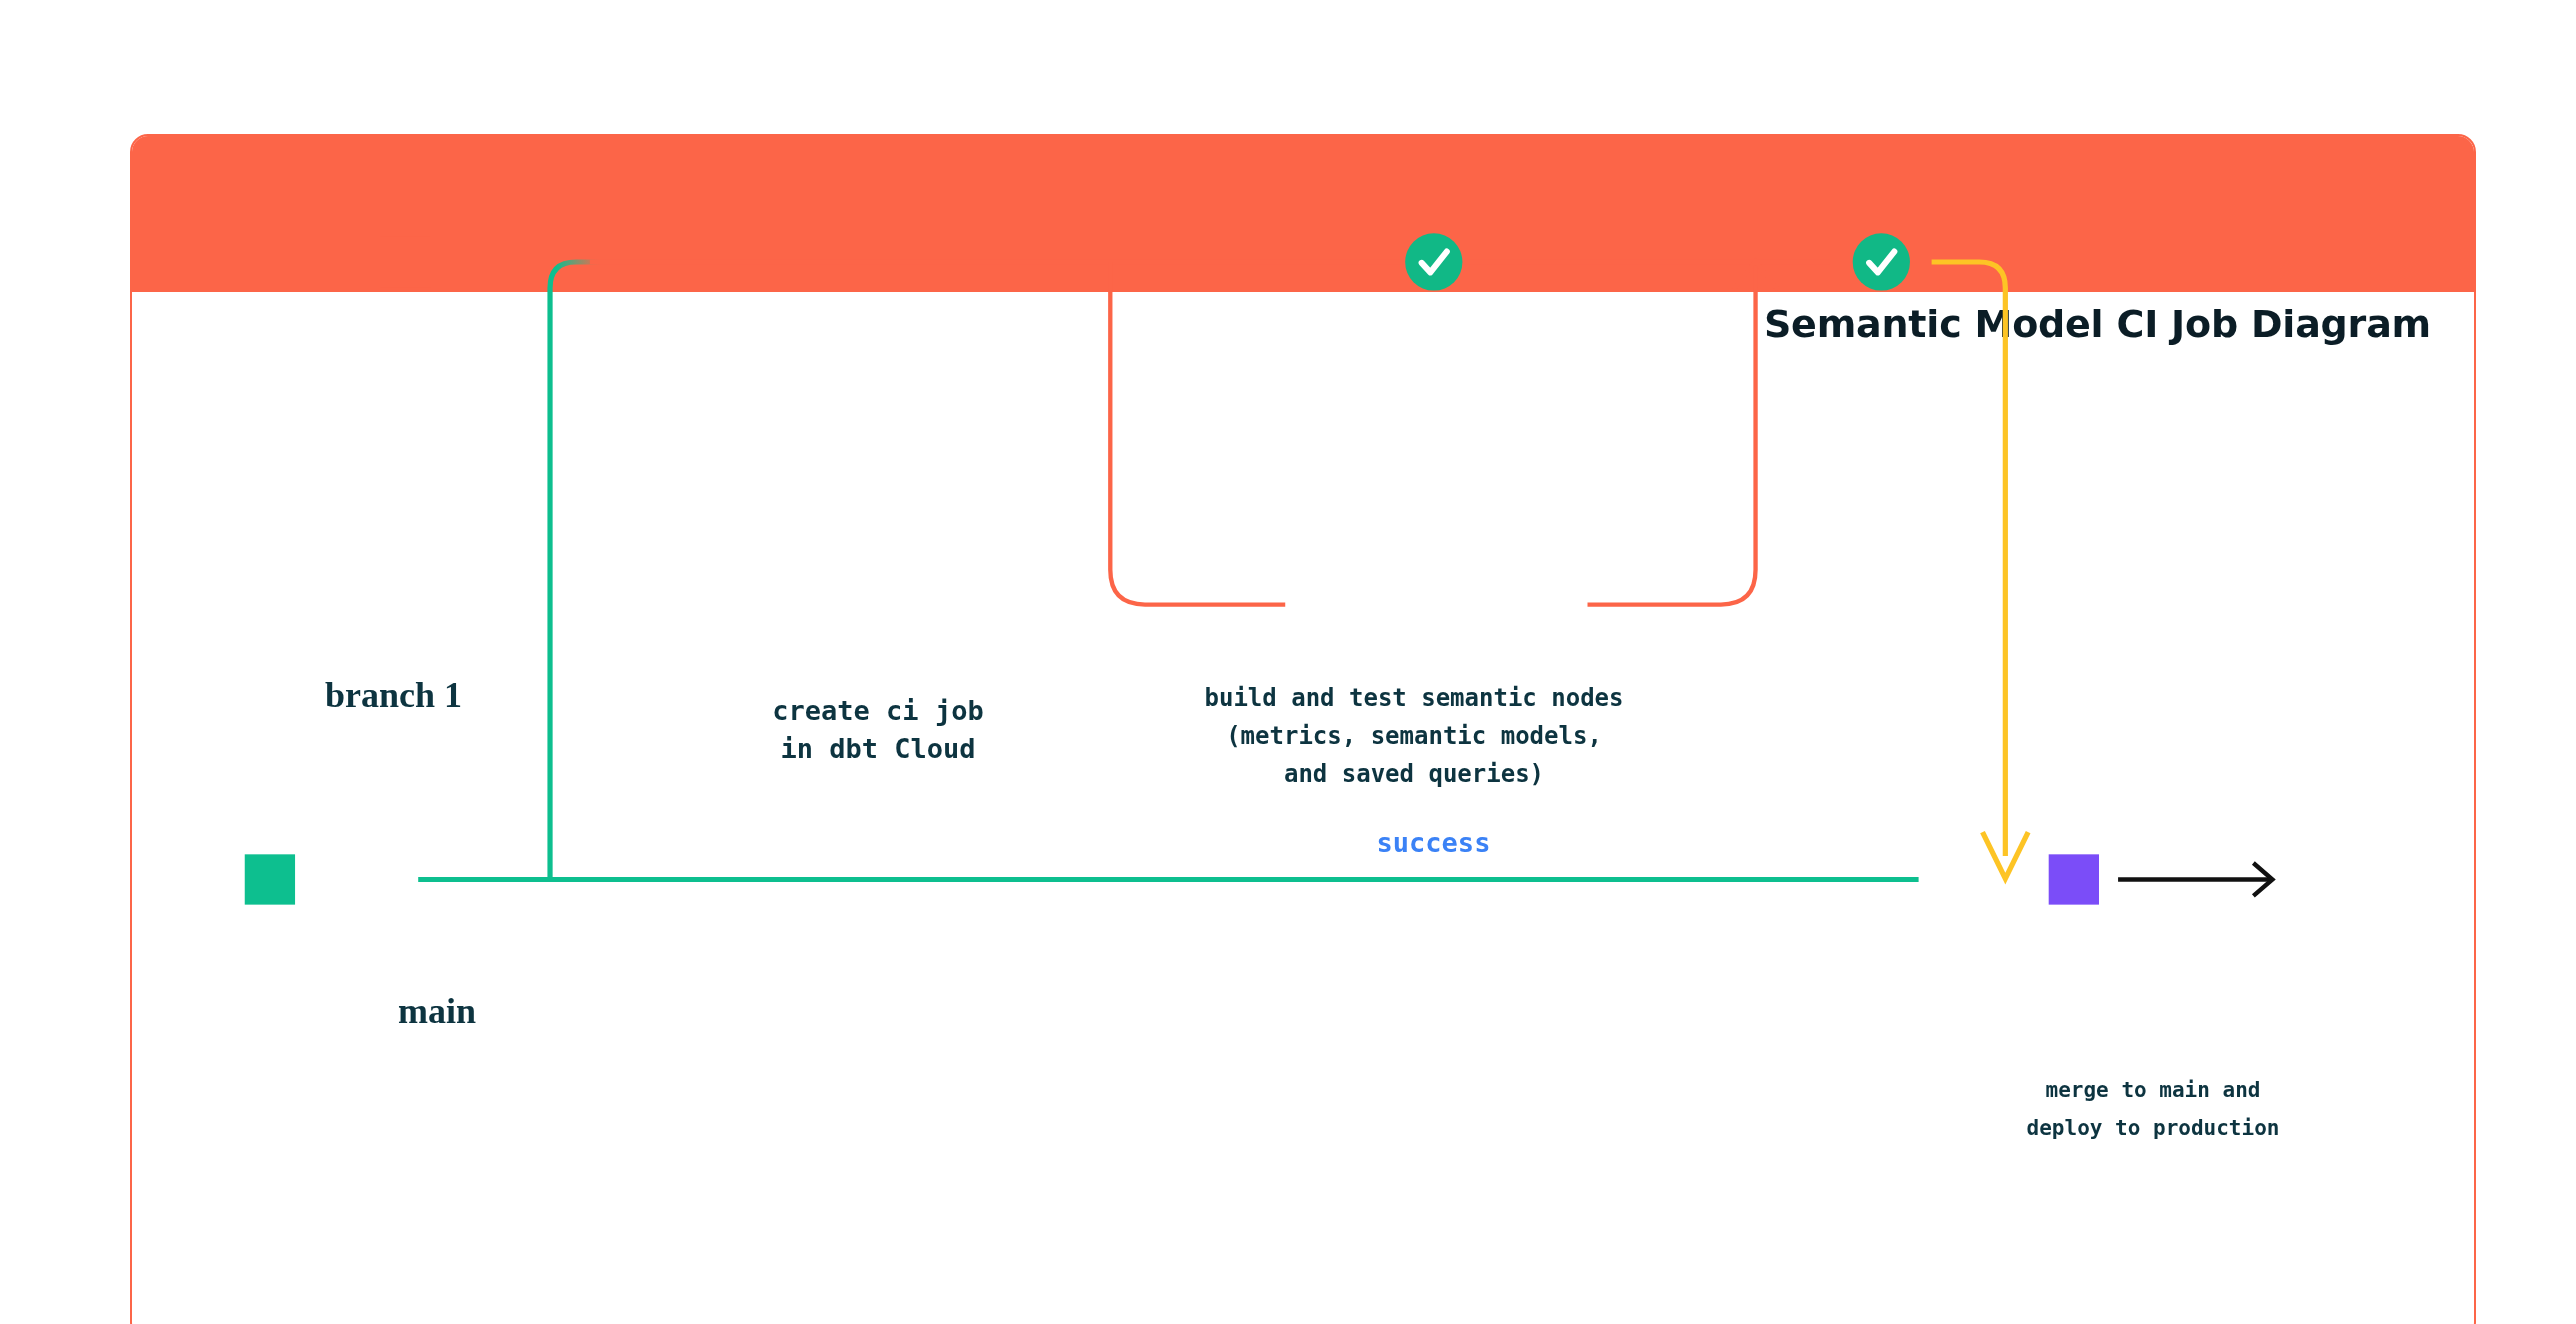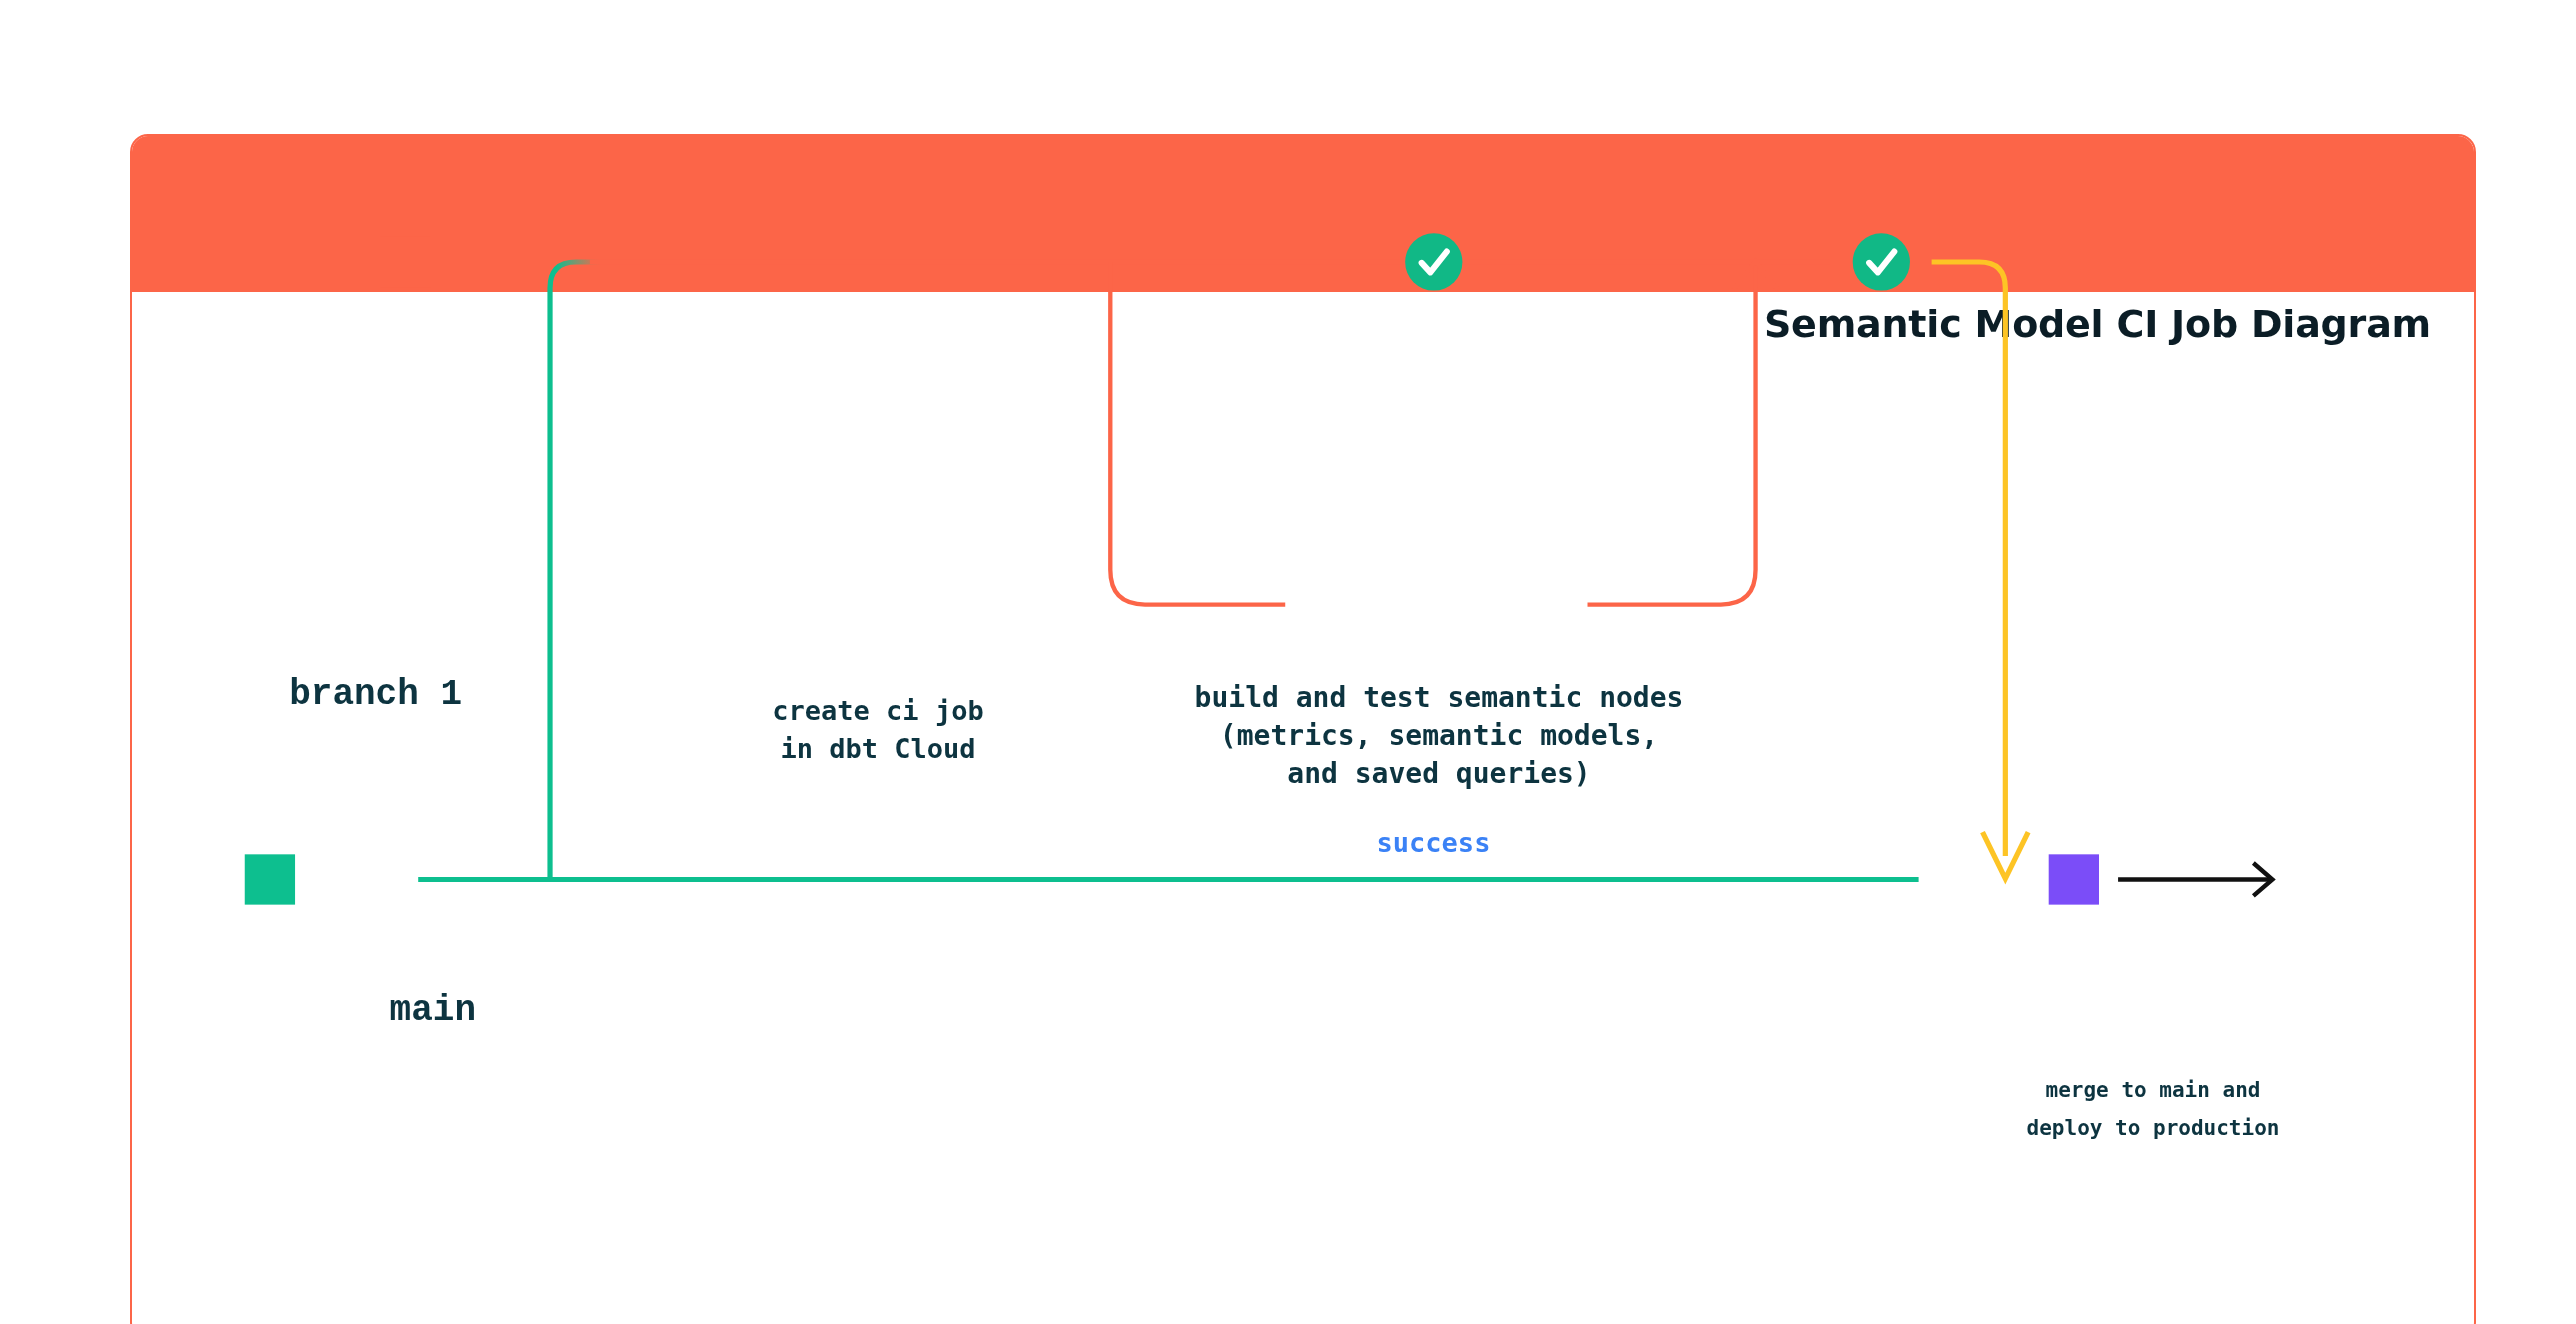--- a/index.html
+++ b/index.html
@@ -81,21 +81,21 @@
     font-family: "DejaVu Sans Mono", monospace;
     font-weight: 700;
     color: #0d3440;
     text-align: center;
     line-height: 38px;
     white-space: pre-line;
   }
 
   .branch-name {
     position: absolute;
-    font-family: Liberation Mono, monospace;
+    font-family: Liberation Serif, serif;
     font-weight: 700;
     color: #0d3440;
     text-align: right;
     white-space: nowrap;
   }
 
   #branch1-name {
     left: 87px;
     top: 538px;
     width: 243px;
@@ -110,24 +110,24 @@
   }
 
   #step1-label {
     left: 538px;
     top: 556px;
     width: 416px;
     font-size: 27px;
   }
 
   #step2-label {
-    left: 986px;
+    left: 961px;
     top: 543px;
     width: 642px;
-    font-size: 28px;
+    font-size: 24px;
   }
 
   #step3-label {
     left: 1613px;
     top: 539px;
     width: 416px;
     font-size: 27px;
   }
 
   #success-label {

